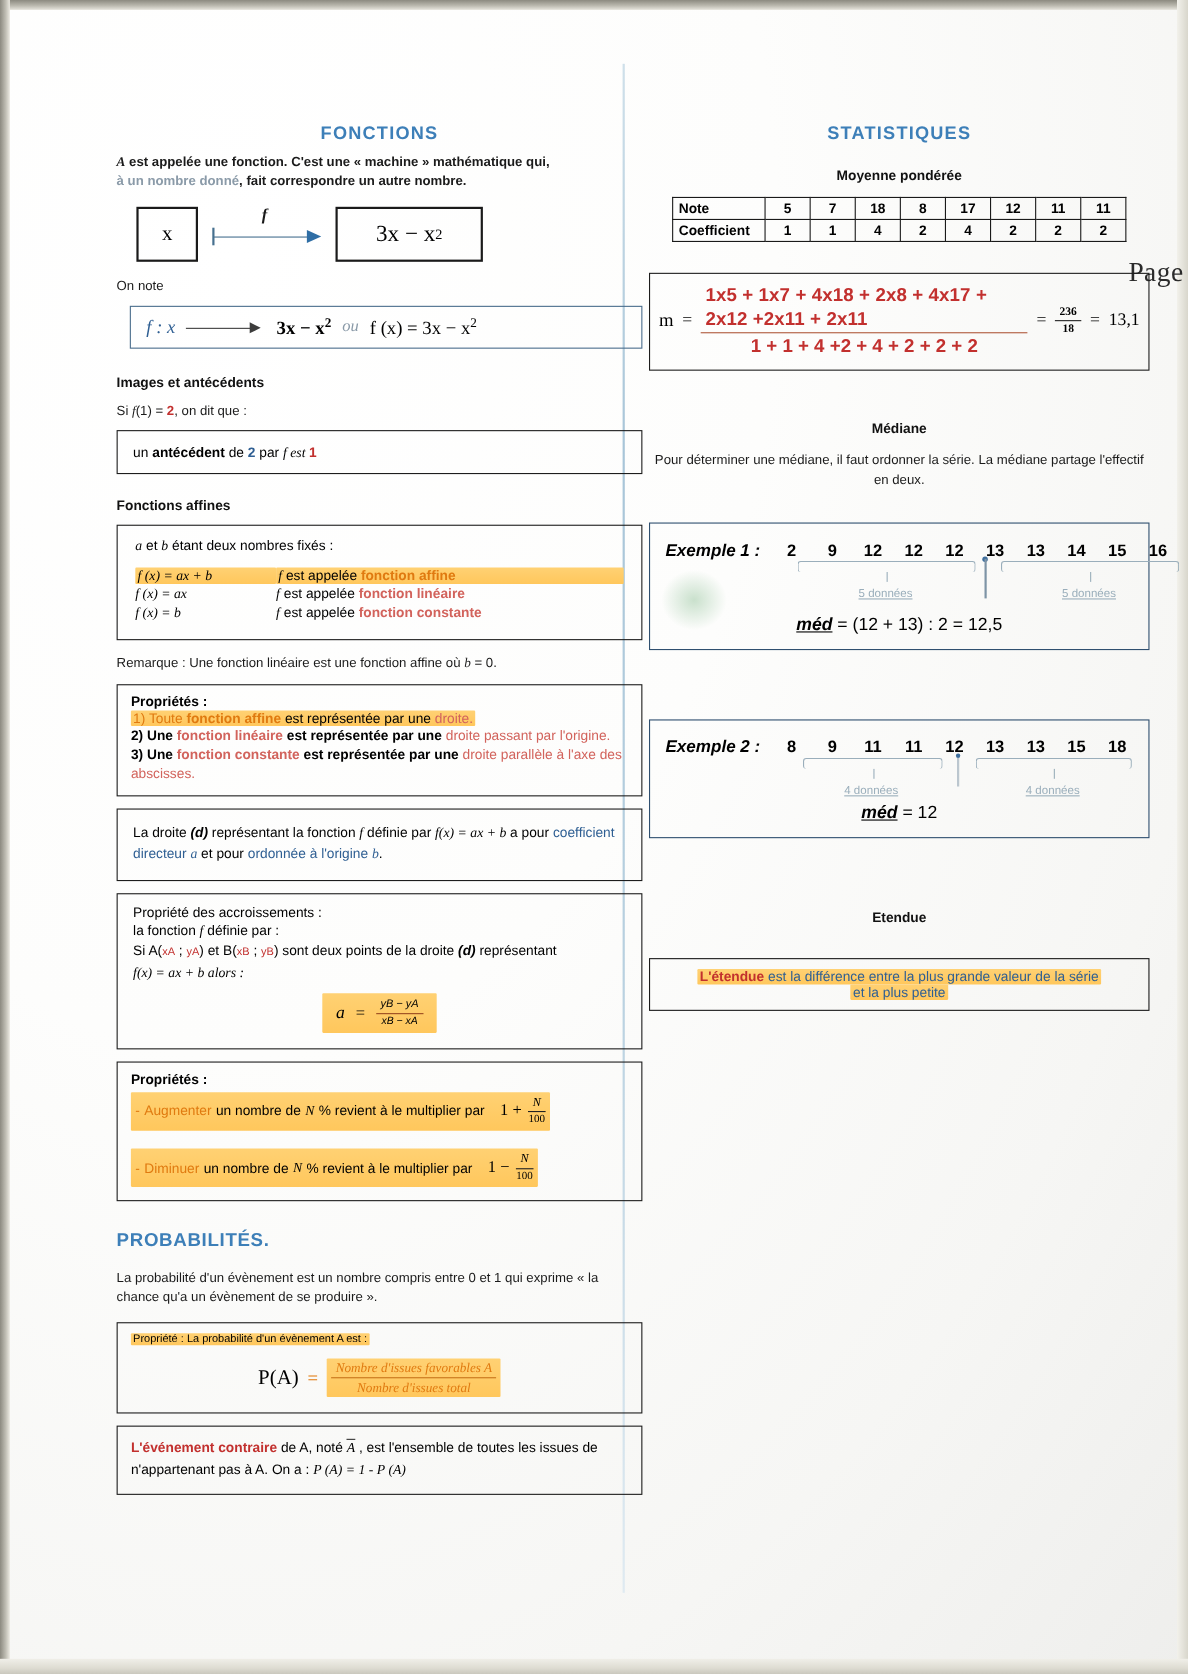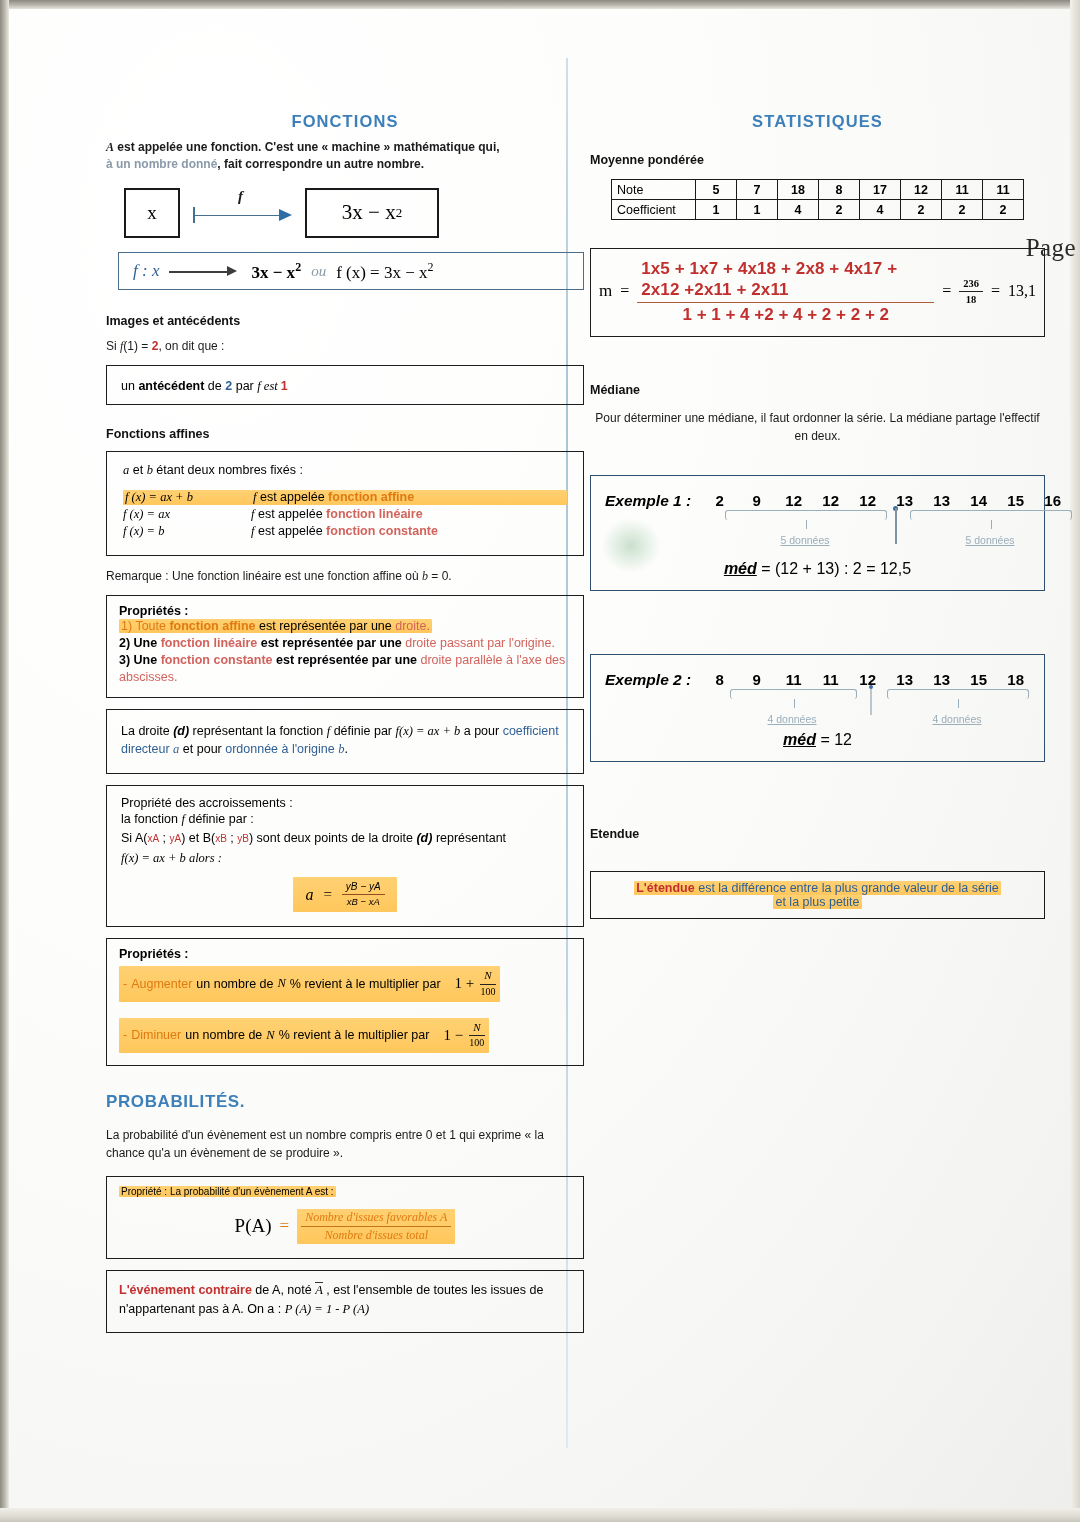--- a/index.html
+++ b/index.html
@@ -32,21 +32,21 @@
   .col{position:absolute;}
   .colL{left:78px;top:112px;width:478px;padding-left:28px;}
   .colR{left:590px;top:112px;width:455px;}
 
   h1.sect{
     font-size:16.5px;font-weight:bold;color:#3d7fb8;text-align:center;
     margin:0 0 8px 0;letter-spacing:1.1px;
   }
   h1.sect.left-al{text-align:left;letter-spacing:.6px;font-size:17px;}
   h2.sub{font-size:12.5px;font-weight:bold;color:#111;margin:0 0 10px 0;}
-  h2.subc{font-size:12.5px;font-weight:bold;color:#111;margin:0 0 12px 0;}
+  h2.subc{font-size:12.5px;font-weight:bold;color:#111;margin:0 0 12px 0;text-align:center;}
 
   p.body{font-size:12px;color:#1b1b1b;line-height:1.45;margin:0 0 9px 0;}
   .ctr{text-align:center;}
 
   .box{border:1.6px solid #1d1d1d;padding:8px 12px;margin:0 0 11px 0;background:transparent;}
   .box-blue{border:1.6px solid #2f4f6f;}
 
   .hl{background:#fcc killers;}
   .hl{background:linear-gradient(#ffd173,#ffc75c);padding:0 2px;border-radius:1px;}
 
@@ -81,21 +81,21 @@
     border-left:10px solid #3c3c3c;border-top:5px solid transparent;border-bottom:5px solid transparent;}
 
   
   .afl{display:grid;grid-template-columns:128px 1fr;row-gap:2px;font-size:12.5px;margin-top:12px;}
   .afl .fx{font-family:"Liberation Serif",serif;}
 
   
   table.stat{border-collapse:collapse;margin:0 auto 6px auto;font-size:12.5px;}
   table.stat td{border:1.2px solid #1a1a1a;text-align:center;padding:2.5px 0;
     width:40px;font-weight:bold;}
-  table.stat td.hd{width:78px;text-align:left;padding-left:5px;font-weight:normal;}
+  table.stat td.hd{width:78px;text-align:left;padding-left:5px;font-weight:bold;}
 
   .mbox-stat{border:1.6px solid #1d1d1d;padding:9px 8px 11px 8px;display:flex;
     align-items:center;justify-content:center;gap:8px;}
   .frac{display:inline-flex;flex-direction:column;align-items:center;line-height:1.25;}
   .frac .num{border-bottom:1.3px solid #b05a3c;padding:0 4px 1px 4px;}
   .frac .den{padding-top:1px;}
   .fs{font-size:17px;font-weight:bold;}
   .fsm{font-size:10.5px;font-weight:bold;}
 
   
@@ -147,20 +147,21 @@
       <span class="arrow-cap"></span>
       <span class="arrow-line"></span>
       <span class="arrow-head"></span>
     </div>
     <div class="mbox rect">
       <span>3x − x</span>
         <sup style="font-size:13px">2</sup>
     </div>
   </div>
 
+  <p class="body">On note</p>
 
   <div class="notebox">
     <span class="seg ital blu">f : x</span>
     <span class="longarrow">
         <i></i>
         <b></b>
       </span>
     <span class="seg bold"><span>3x − x</span><sup style="font-size:12px">2</sup></span>
     <span class="seg ital gry" style="font-size:15px">ou</span>
     <span class="seg"><span>f (x) = 3x − x</span><sup style="font-size:12px">2</sup></span>

